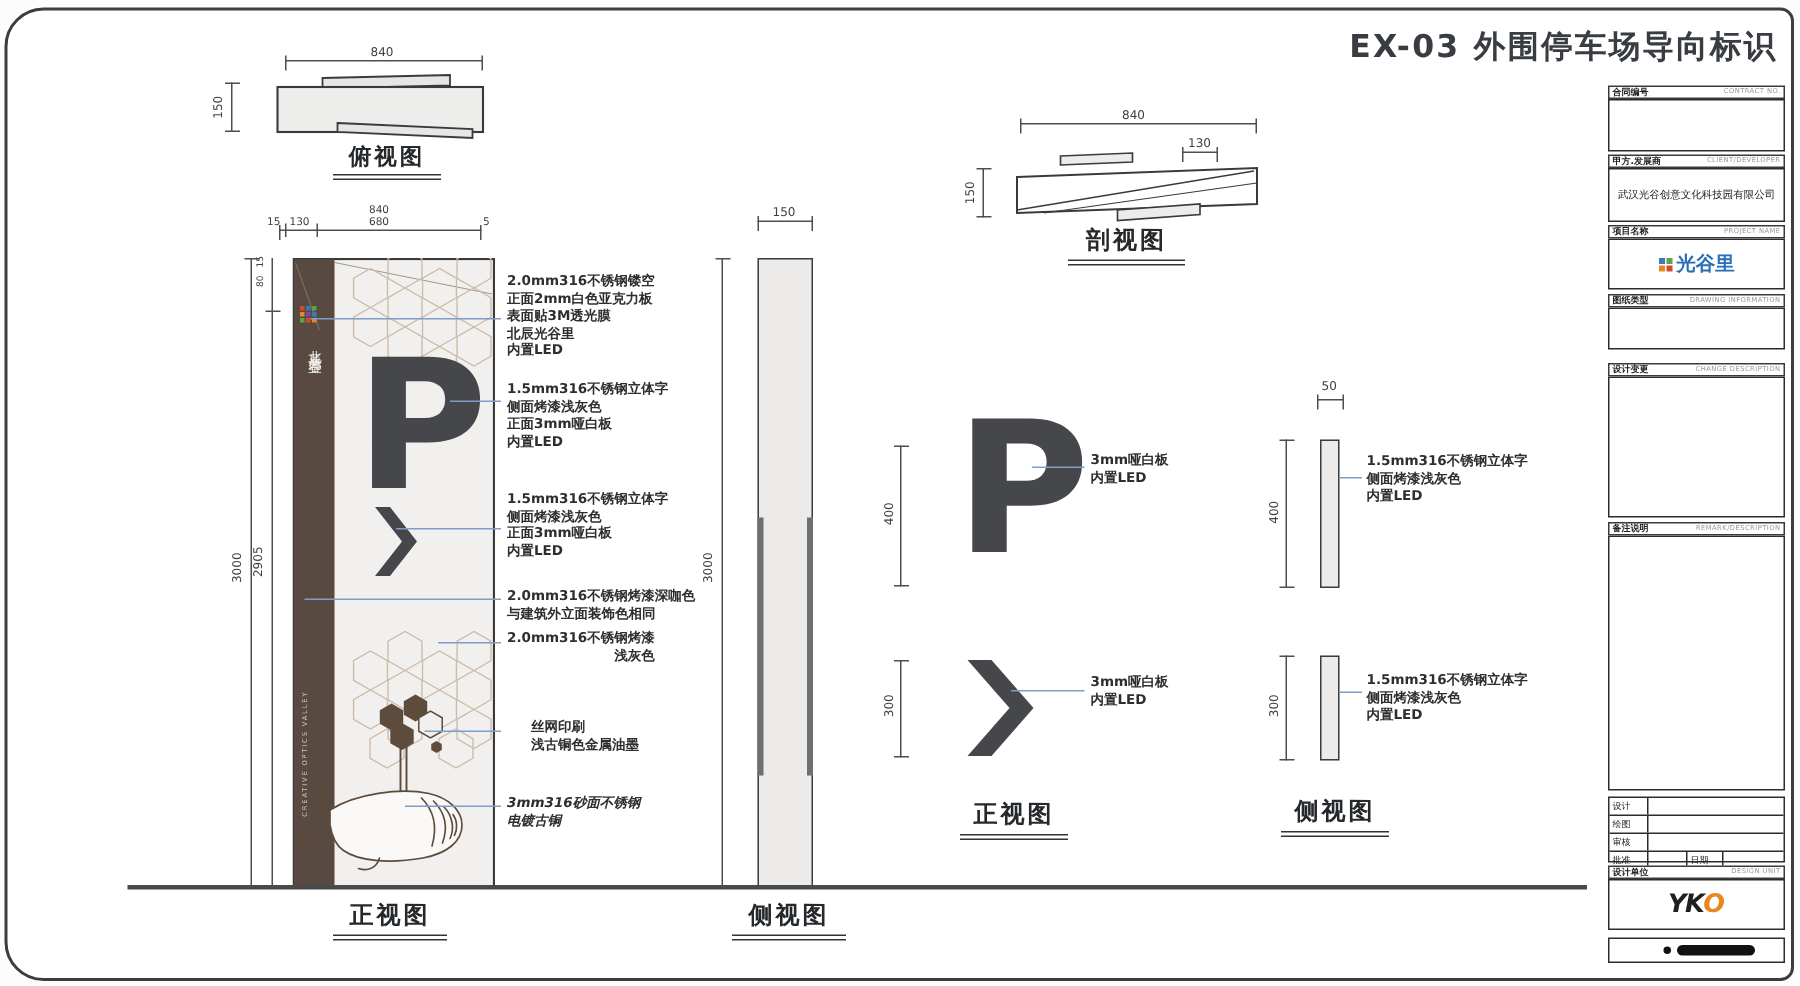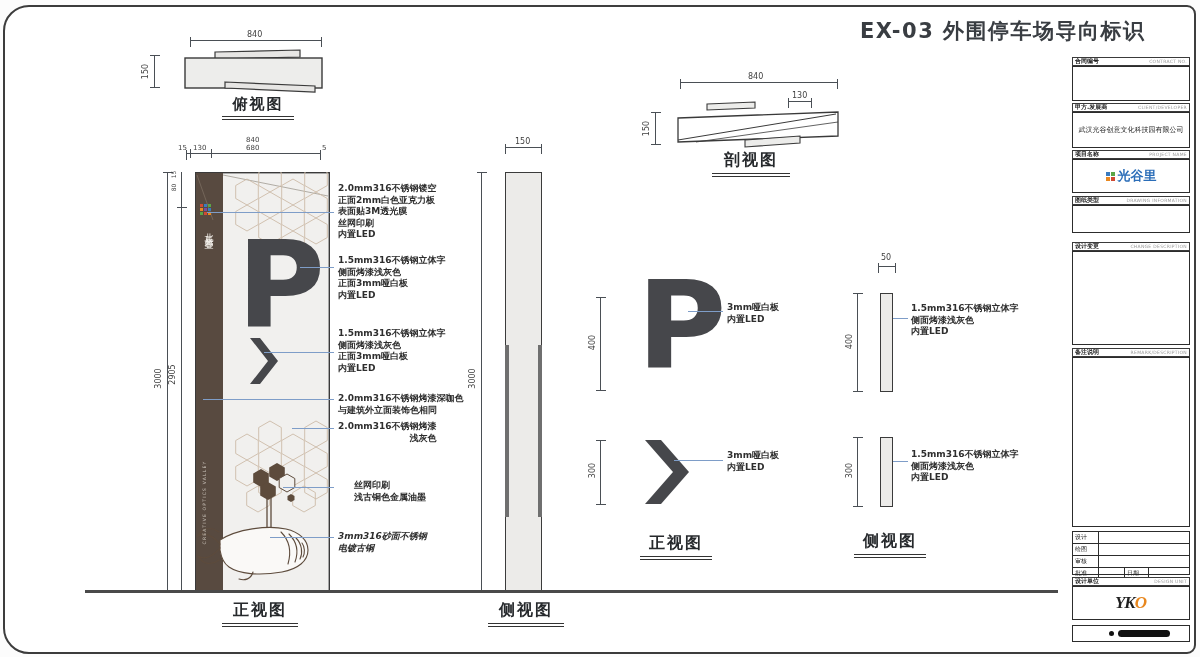--- a/index.html
+++ b/index.html
@@ -22,24 +22,24 @@
   .ann{position:absolute;font-size:9px;font-weight:600;color:#2e2e2e;line-height:1.28;white-space:pre-line;}
   .viewlabel{position:absolute;font-size:15px;font-weight:700;color:#26292c;letter-spacing:2px;
              padding:0 3px 2px;border-bottom:4px double #333;text-align:center;}
   .bar{position:absolute;background:#ecebe9;border:1.5px solid #3b3b3b;box-sizing:border-box;}
   .vcjk{writing-mode:vertical-rl;text-orientation:upright;}
   
   .tb-h{position:absolute;left:0;width:100%;box-sizing:border-box;border:1px solid #3a3a3a;background:#fff;
         display:flex;justify-content:space-between;align-items:center;padding:0 2px;height:9px;}
   .tb-h .zh{font-size:6px;color:#222;font-weight:600;}
   .tb-h .en{font-size:4.5px;color:#9a9a9a;letter-spacing:.3px;}
-  .tb-b{position:absolute;left:0;width:100%;box-sizing:border-box;border:1.5px solid #2c2c2c;background:#fff;font-family:Liberation Serif, serif;}
+  .tb-b{position:absolute;left:0;width:100%;box-sizing:border-box;border:1.5px solid #2c2c2c;background:#fff;}
   .tb-cell{box-sizing:border-box;border-right:1px solid #2c2c2c;font-size:6px;color:#222;display:flex;
            align-items:center;padding-left:2px;}
-  .title-big{position:absolute;font-size:21px;font-weight:700;color:#393d42;letter-spacing:1.5px;}
+  .title-big{position:absolute;font-size:21px;font-weight:700;color:#393d42;letter-spacing:1.5px;text-align:right;}
   .logo-grid{display:grid;grid-template-columns:repeat(3,3px);grid-auto-rows:3px;gap:1px;}
   .logo-grid i{display:block;}
 </style>
 </head>
 <body>
 
 <div id="canvas">
   <div class="sheet"></div>
 
   <div class="title-big" style="left:860px;top:17px;width:325px;">EX-03 外围停车场导向标识</div>
@@ -162,21 +162,21 @@
   <div class="leader" style="left:207px;top:212px;width:127px;"></div>
   <div class="leader" style="left:300px;top:267px;width:34px;"></div>
   <div class="leader" style="left:264px;top:352px;width:70px;"></div>
   <div class="leader" style="left:203px;top:399px;width:131px;"></div>
   <div class="leader" style="left:292px;top:428px;width:42px;"></div>
   <div class="leader" style="left:283px;top:487px;width:51px;"></div>
   <div class="leader" style="left:270px;top:537px;width:64px;"></div>
   <div class="ann" style="left:338px;top:183px;">2.0mm316不锈钢镂空
 正面2mm白色亚克力板
 表面贴3M透光膜
-丝网印刷
+北辰光谷里
 内置LED</div>
   <div class="ann" style="left:338px;top:255px;">1.5mm316不锈钢立体字
 侧面烤漆浅灰色
 正面3mm哑白板
 内置LED</div>
   <div class="ann" style="left:338px;top:328px;">1.5mm316不锈钢立体字
 侧面烤漆浅灰色
 正面3mm哑白板
 内置LED</div>
   <div class="ann" style="left:338px;top:393px;">2.0mm316不锈钢烤漆深咖色

